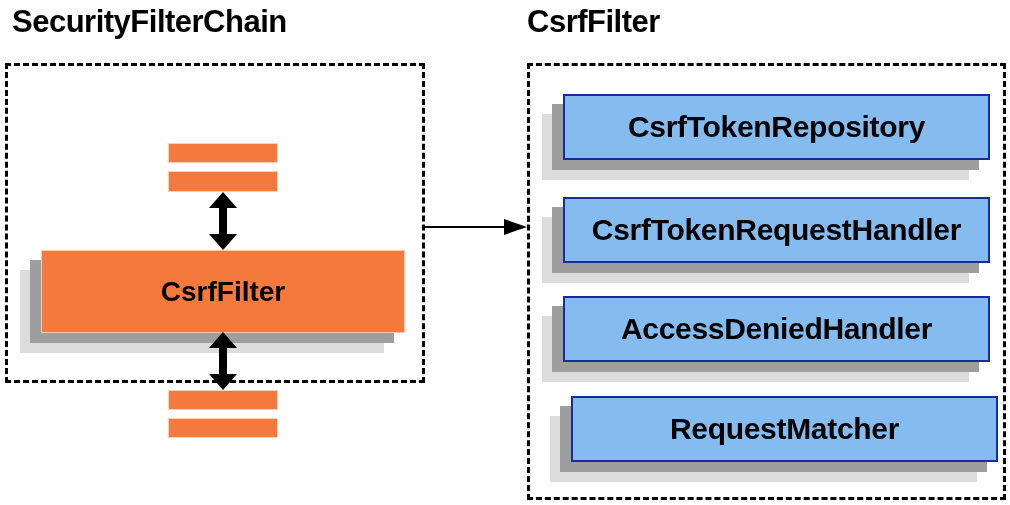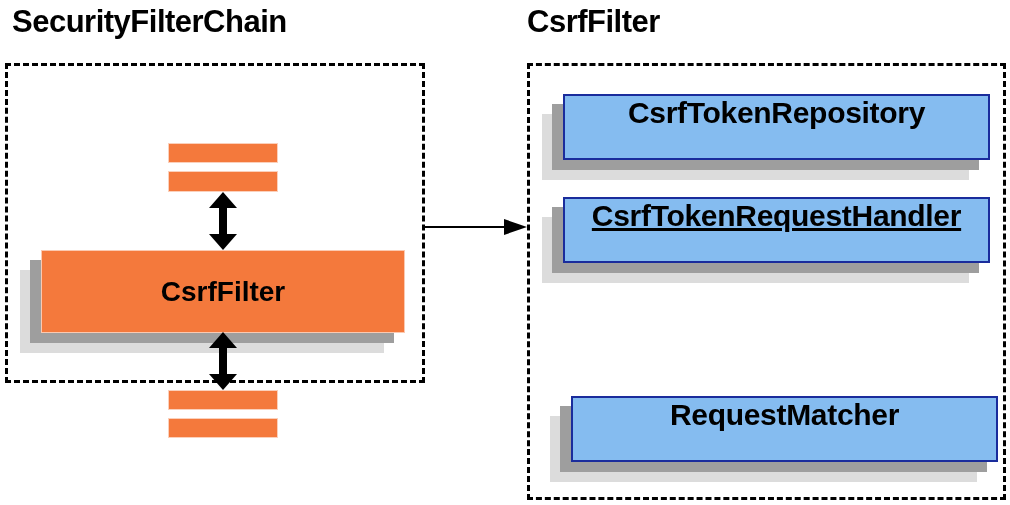--- a/index.html
+++ b/index.html
@@ -71,28 +71,29 @@
   .component-node {
     position: absolute;
     left: 33px;
     width: 427px;
     height: 66px;
     background: #85bcf0;
     border: 2px solid #1a2c9c;
     box-sizing: border-box;
     box-shadow: -11px 10px 0 0 #9e9e9e, -21px 20px 0 0 #dcdcdc;
     display: flex;
+    align-items: center;
     justify-content: center;
     font-size: 30px;
     font-weight: bold;
     color: #000000;
     letter-spacing: -0.3px;
   }
   #component-0 { top: 28px; }
-  #component-1 { top: 131px; text-decoration: underline; }
+  #component-1 { top: 131px; }
   #component-2 { top: 230px; }
   #component-3 { top: 330px; margin-left: 8px; }
 
   .abs-svg { position: absolute; display: block; }
   #double-arrow-top    { left: 198px; top: 126px; }
   #double-arrow-bottom { left: 198px; top: 266px; }
   #link-arrow          { left: 424px; top: 217px; }
 </style>
 </head>
 <body>
@@ -136,19 +137,22 @@
   <div id="right-group" class="dashed-group">
 
     <div id="component-0" class="component-node">
       <span>CsrfTokenRepository</span>
     </div>
 
     <div id="component-1" class="component-node">
       <span>CsrfTokenRequestHandler</span>
     </div>
 
+    <div id="component-2" class="component-node">
+      <span>AccessDeniedHandler</span>
+    </div>
 
     <div id="component-3" class="component-node">
       <span>RequestMatcher</span>
     </div>
   </div>
 
 </div>
 
 </body></html>

